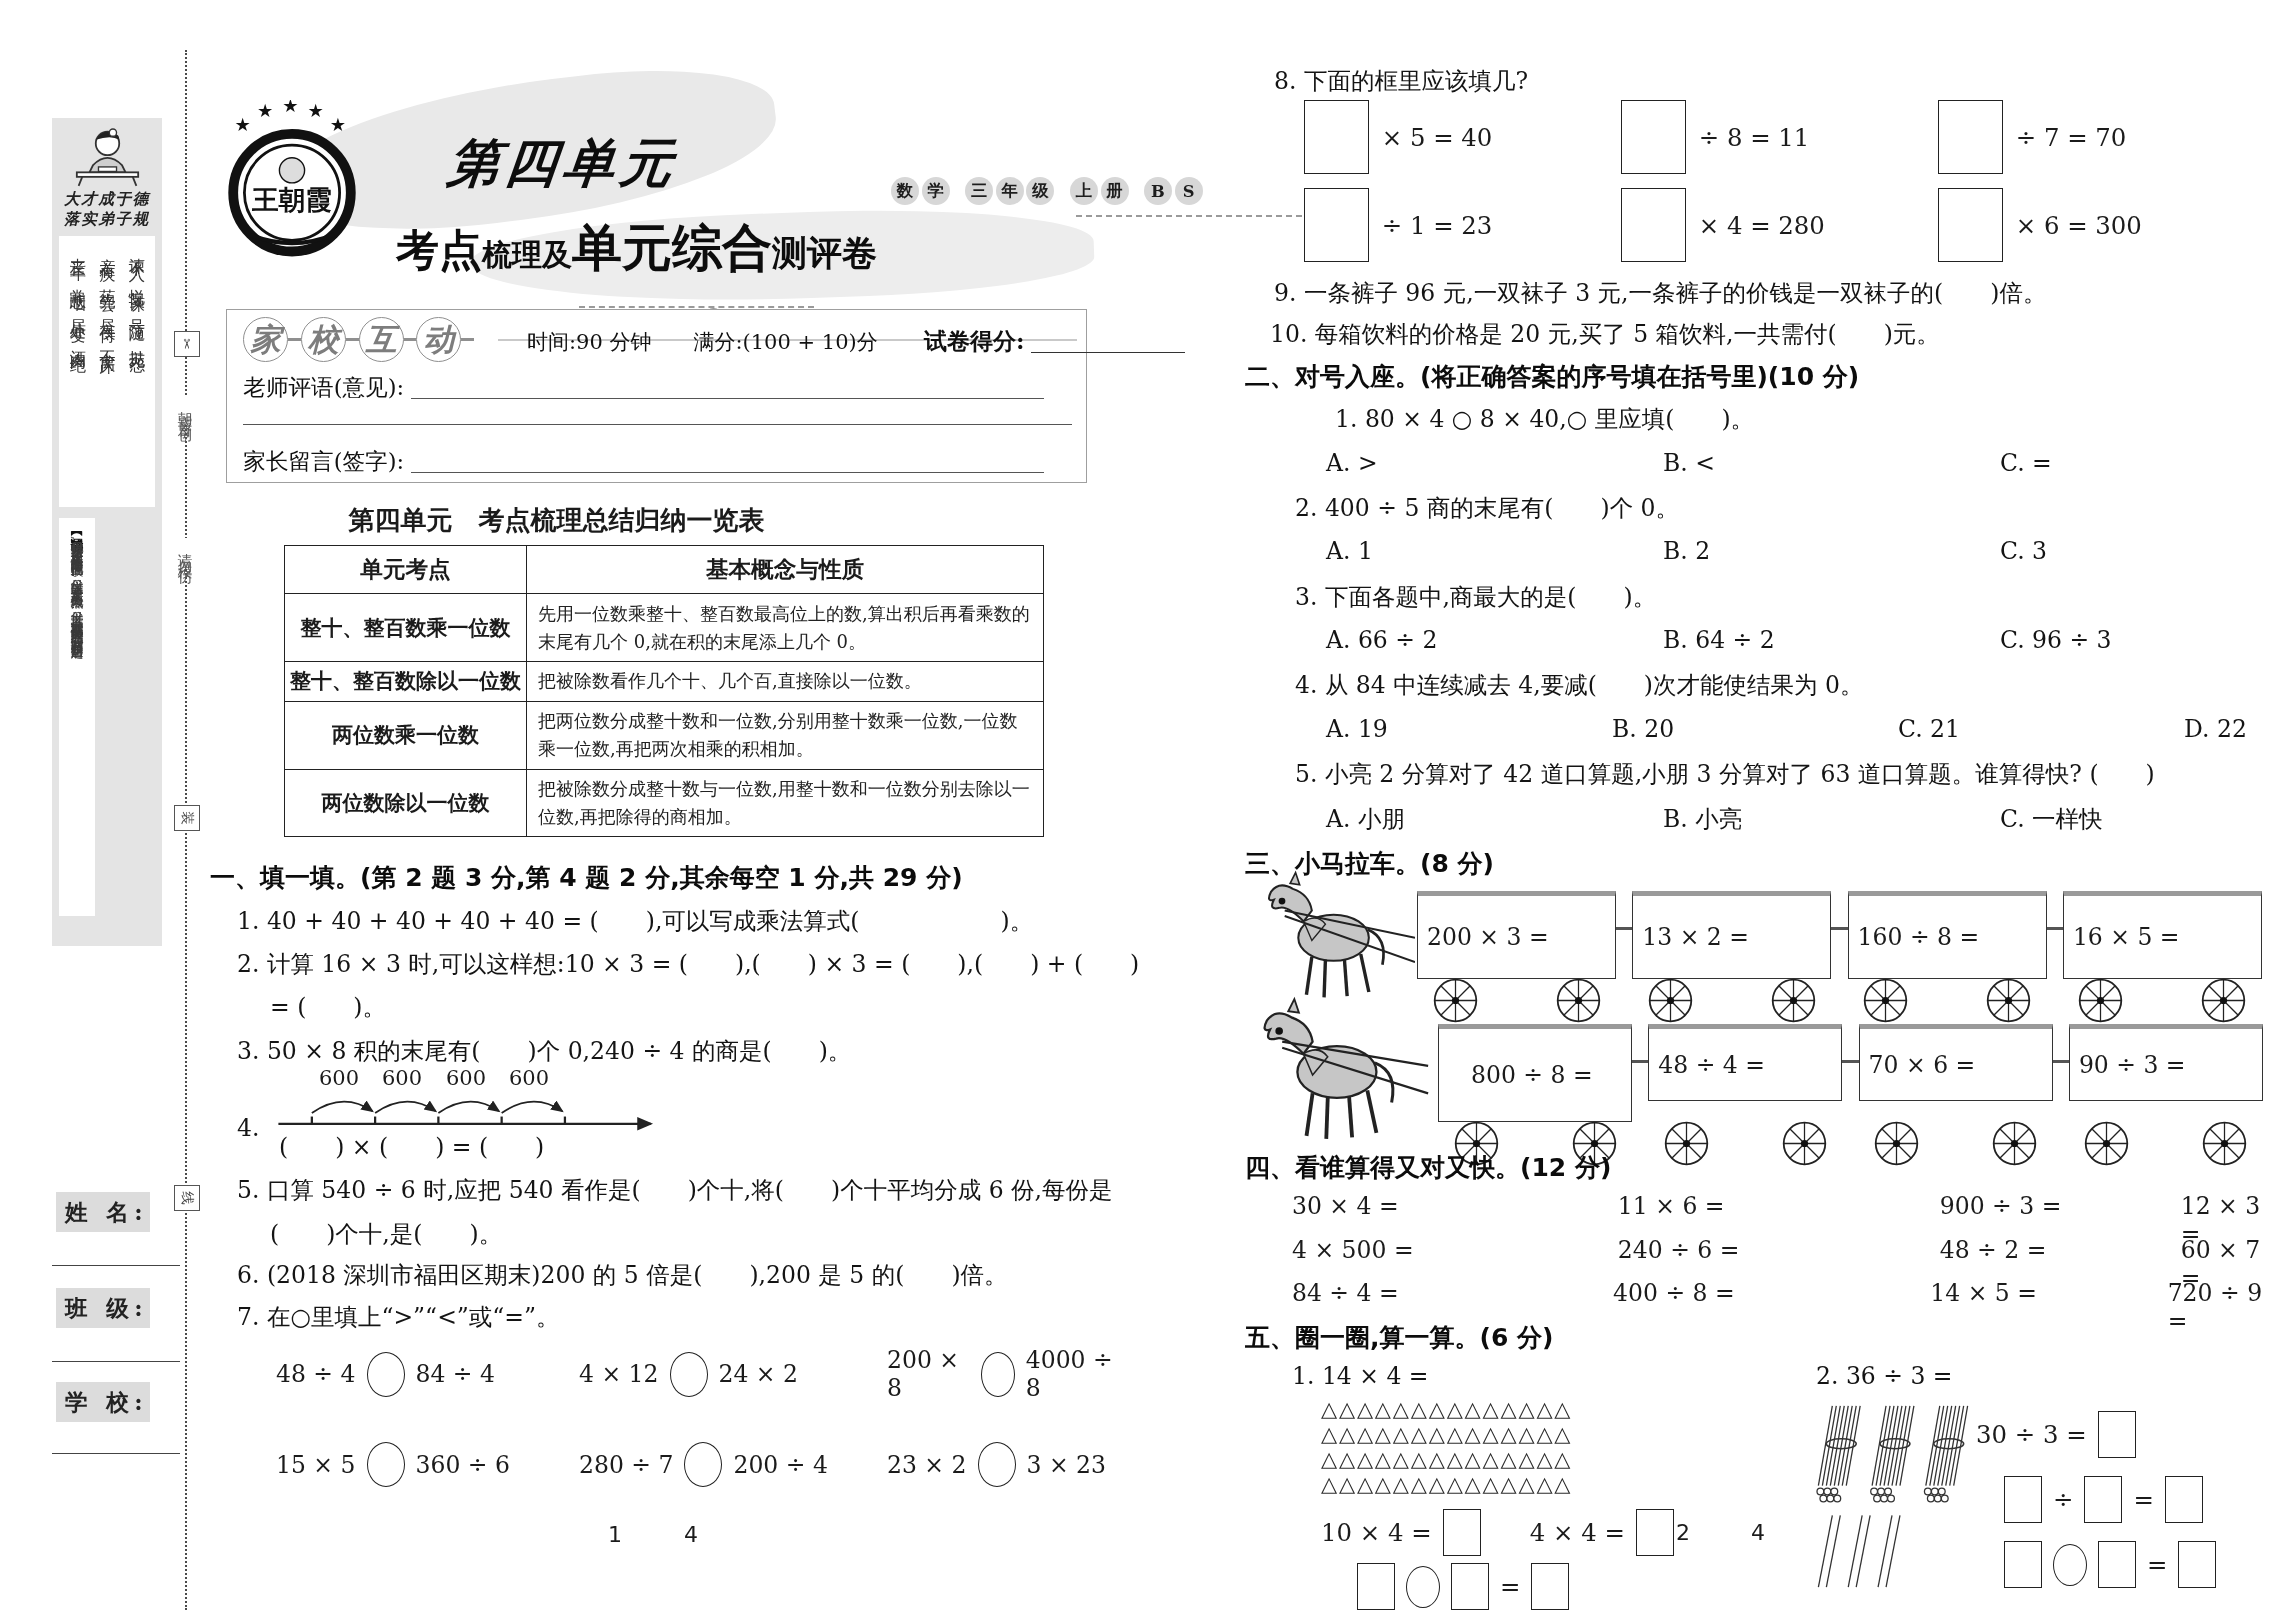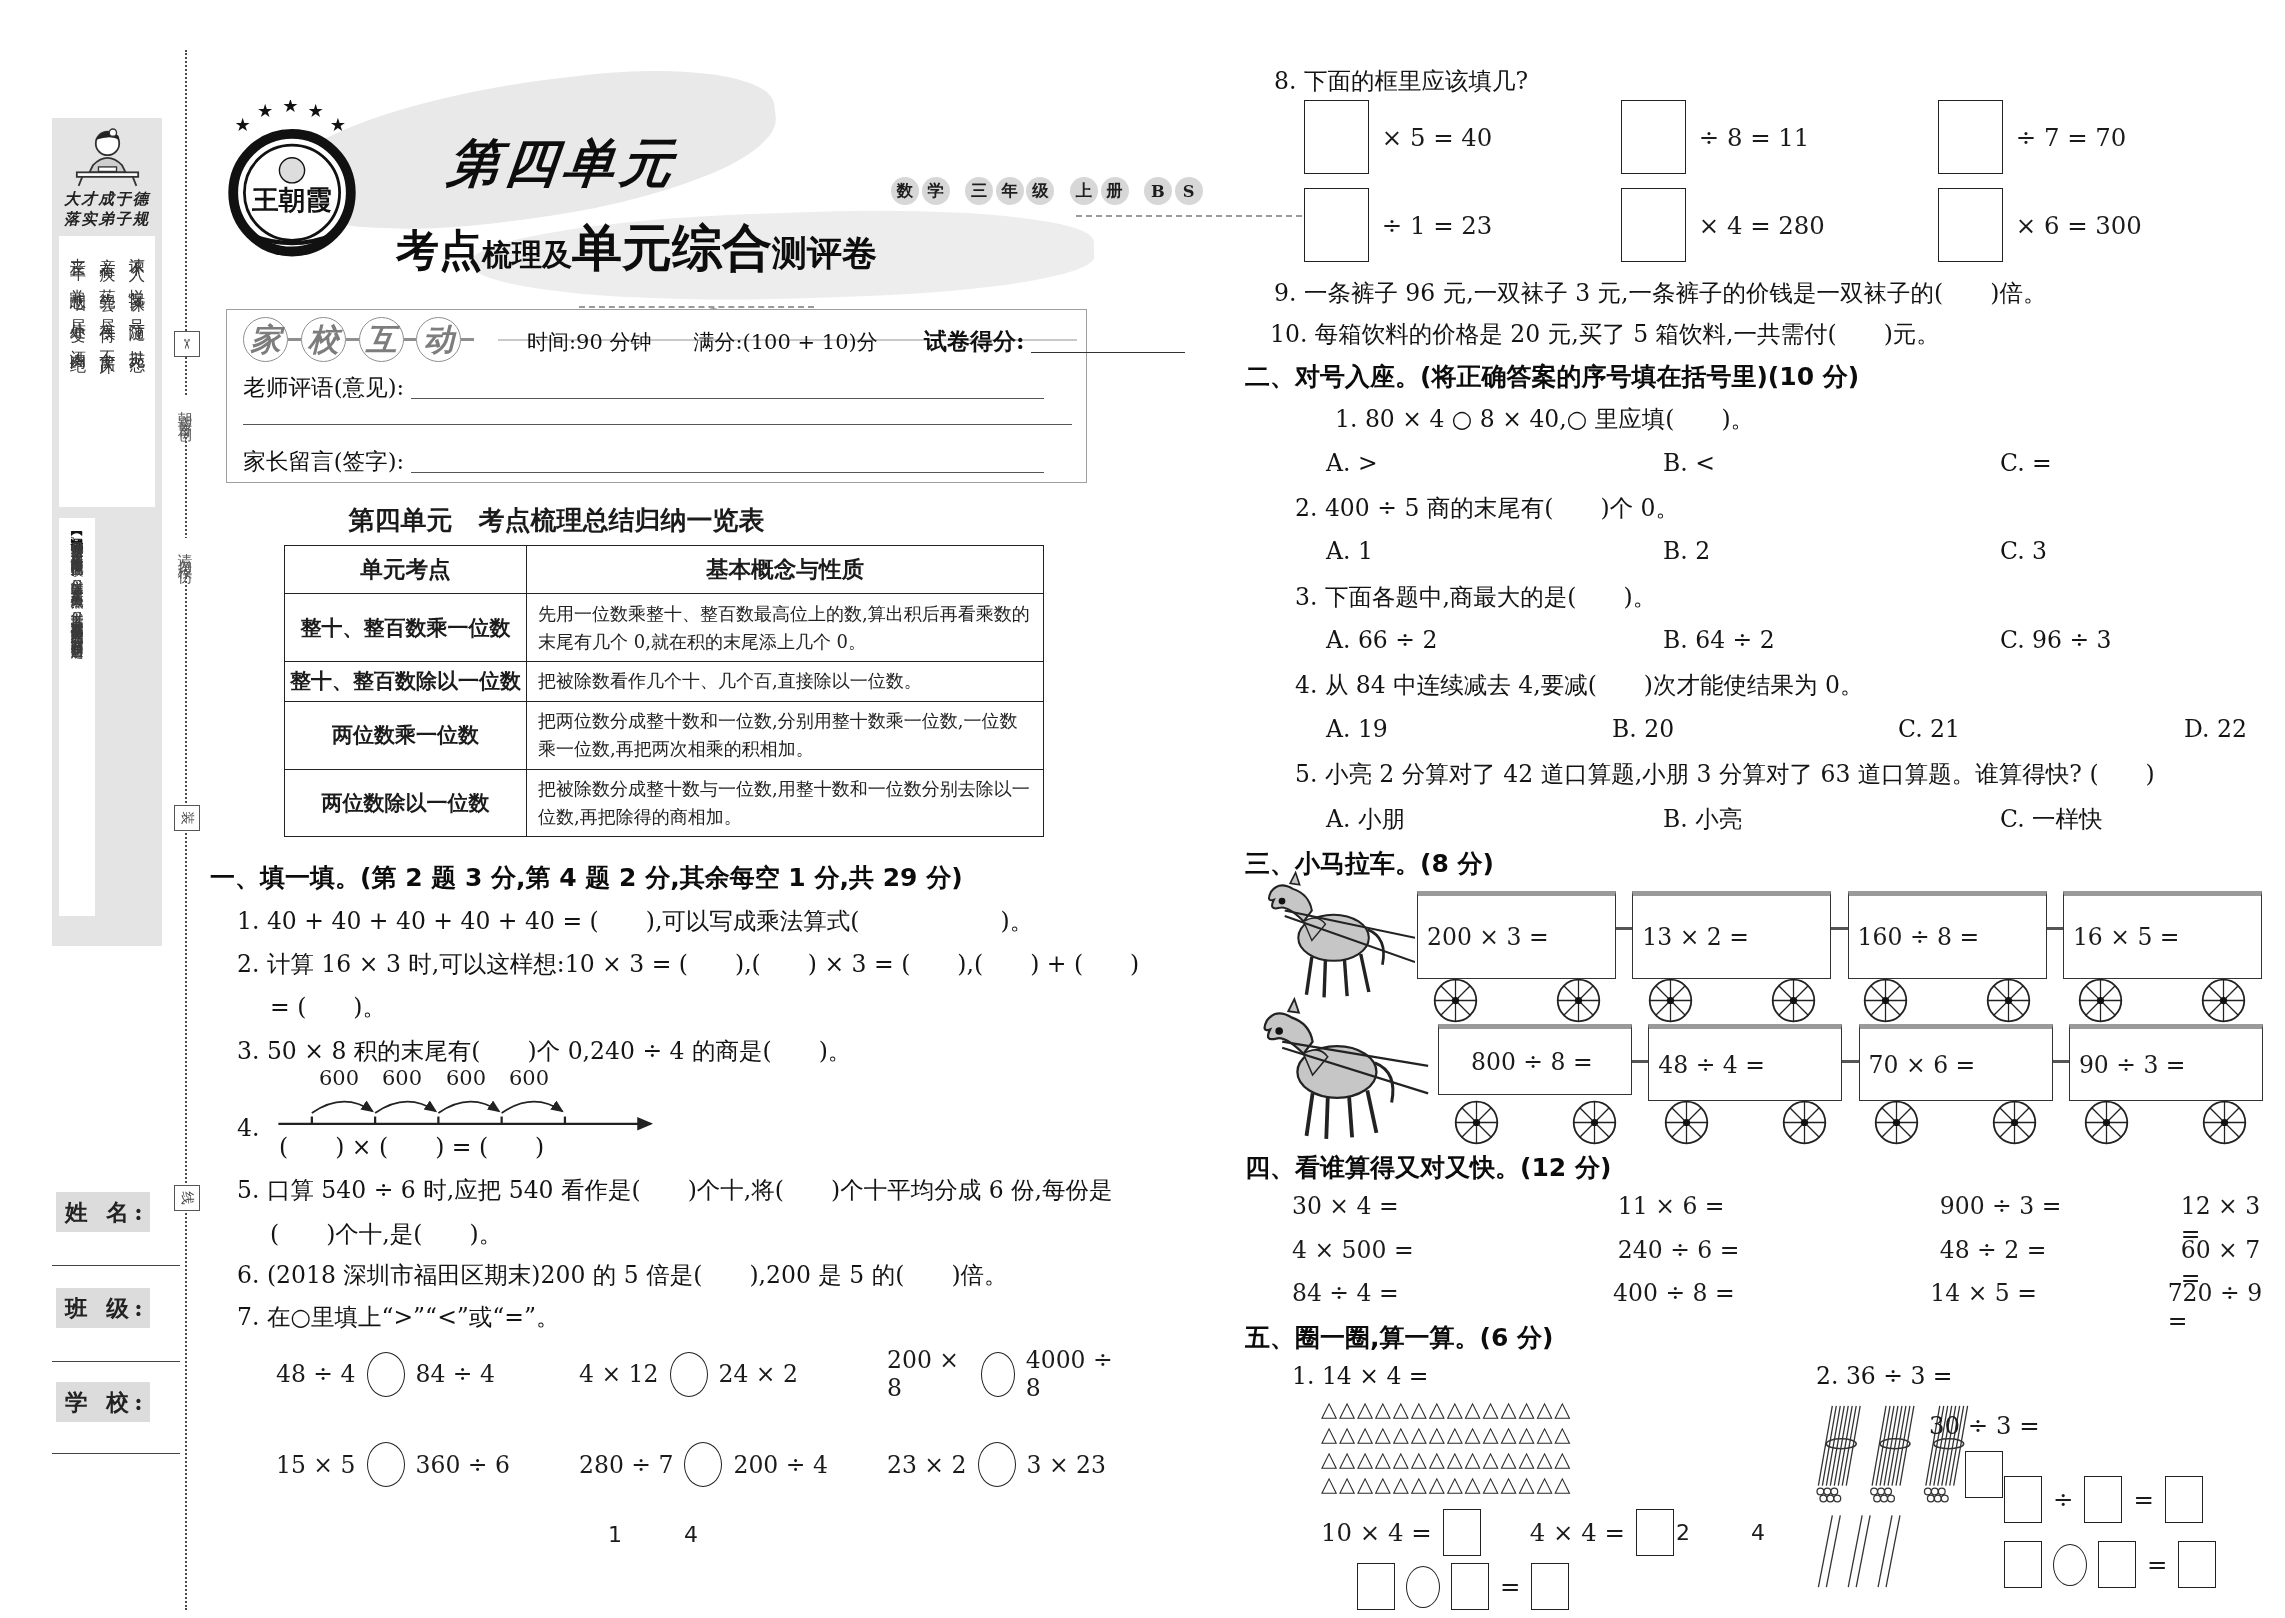--- a/index.html
+++ b/index.html
@@ -546,21 +546,21 @@
   <line x1="46" y1="68" x2="45" y2="96" stroke="#222" stroke-width="2.5"></line>
   <line x1="60" y1="68" x2="62" y2="95" stroke="#222" stroke-width="2.5"></line>
   <line x1="72" y1="64" x2="78" y2="92" stroke="#222" stroke-width="2.5"></line>
   <path d="M77 46 Q92 52 88 72" fill="none" stroke="#222" stroke-width="2"></path>
   <line x1="16" y1="32" x2="112" y2="48" stroke="#222" stroke-width="1.5"></line>
   <line x1="16" y1="36" x2="112" y2="66" stroke="#222" stroke-width="1.5"></line>
 </svg>
 <div class="cart-train" style="left:1438px;top:1024px;">
 
 <div class="cart" style="width:194px;">
-    <div class="cart-box" style="height:71px;padding-left:32px;">800 ÷ 8 =</div>
+    <div class="cart-box" style="height:98px;padding-left:32px;">800 ÷ 8 =</div>
     <svg class="wheel l" width="47" height="47" viewBox="0 0 52 52">
       <circle cx="26" cy="26" r="23" fill="#fff" stroke="#222" stroke-width="2"></circle>
       <g stroke="#222" stroke-width="1.4">
         <line x1="26" y1="3" x2="26" y2="49"></line>
           <line x1="3" y1="26" x2="49" y2="26"></line>
         <line x1="10" y1="10" x2="42" y2="42"></line>
           <line x1="42" y1="10" x2="10" y2="42"></line>
       </g>
         <circle cx="26" cy="26" r="4" fill="#111"></circle>
     </svg>
@@ -751,21 +751,21 @@
     </g>
     <line x1="22" y1="118" x2="8" y2="190"></line>
       <line x1="30" y1="118" x2="16" y2="190"></line>
     <line x1="52" y1="118" x2="38" y2="190"></line>
       <line x1="60" y1="118" x2="46" y2="190"></line>
     <line x1="82" y1="118" x2="68" y2="190"></line>
       <line x1="90" y1="118" x2="76" y2="190"></line>
   </g>
 </svg>
 
-<div class="shape-eq" style="left:1929px;top:1411px;flex-direction:column;">
+<div class="shape-eq" style="left:1976px;top:1411px;">
   <span>30 ÷ 3 =</span>
   <span class="sq-s"></span>
 </div>
 <div class="shape-eq" style="left:2004px;top:1476px;">
   <span class="sq-s"></span>
   <span>÷</span>
   <span class="sq-s"></span>
   <span>=</span>
   <span class="sq-s"></span>
 </div>

